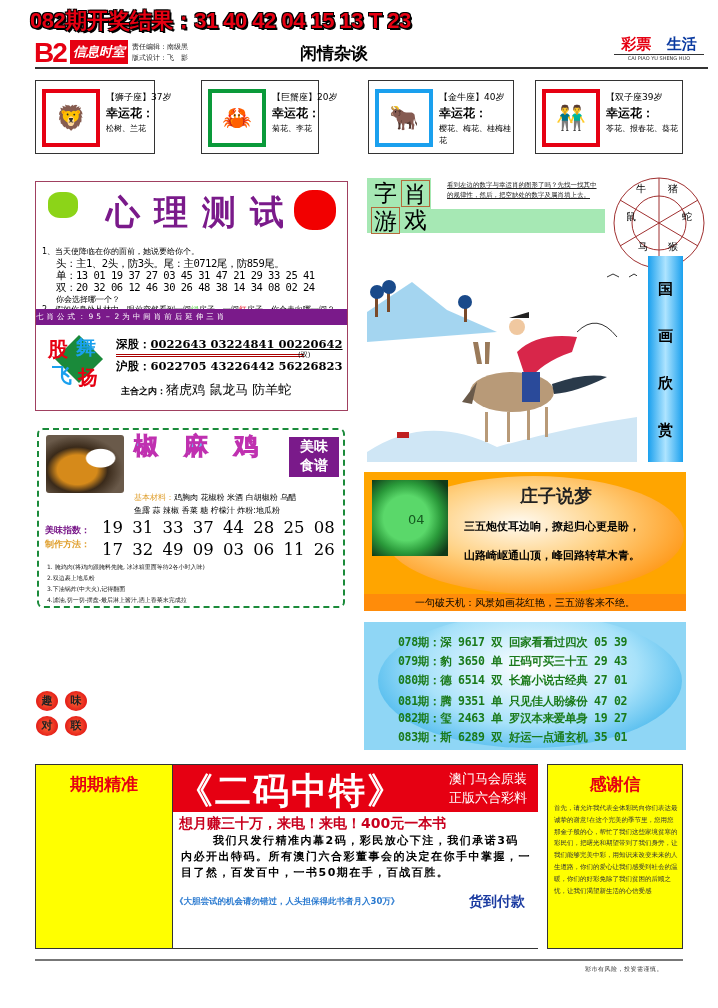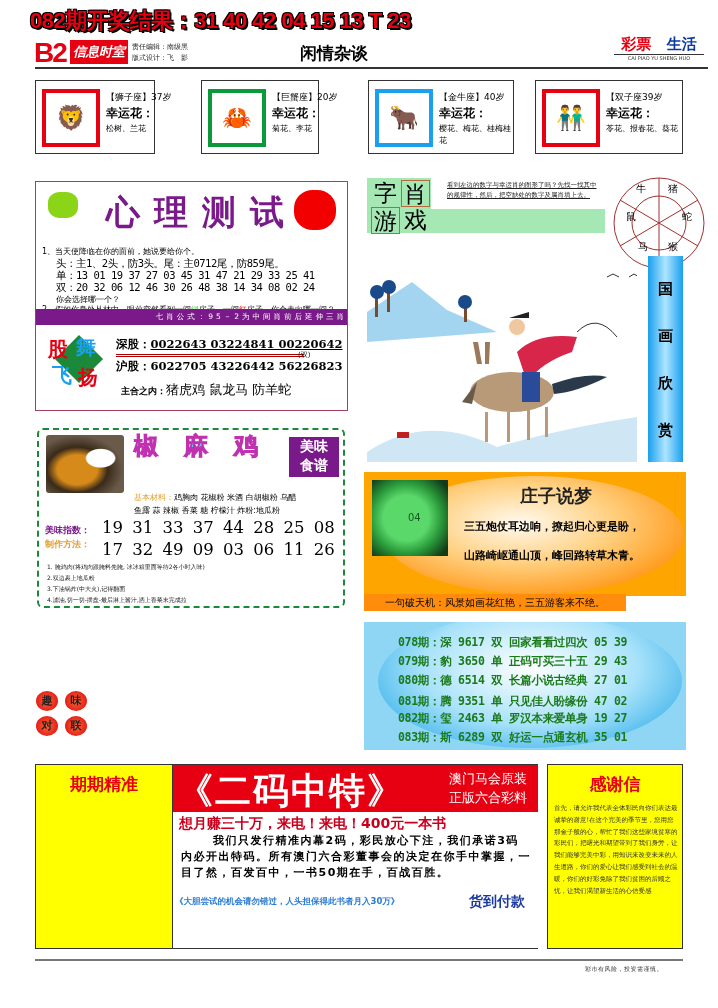--- a/index.html
+++ b/index.html
@@ -28,21 +28,21 @@
   .zcard .t1 { position: absolute; left: 70px; top: 10px; font-size: 9px; white-space: nowrap; }
   .zcard .t2 { position: absolute; left: 70px; top: 24px; font-size: 12px; font-weight: bold; white-space: nowrap; }
   .zcard .t3 { position: absolute; left: 70px; top: 42px; font-size: 8px; line-height: 12px; width: 75px; }
 
   
   .psych { left: 35px; top: 181px; width: 313px; height: 230px; border: 1px solid #a04060; }
   .psych-title { position: absolute; left: 70px; top: 8px; font-size: 34px; font-weight: 900; color: #7a1a8a; letter-spacing: 14px; font-family: "DejaVu Serif", serif; }
   .flower { position: absolute; border-radius: 50%; }
   .psych .q { position: absolute; left: 6px; font-size: 8px; white-space: nowrap; }
   .psych .ln { position: absolute; left: 20px; font-size: 10.5px; white-space: nowrap; font-family: "DejaVu Sans Mono", monospace; letter-spacing: -0.5px; }
-  .formula-bar { position: absolute; left: 0; top: 127px; width: 311px; height: 16px; background: #7a1a8a; color: #fff; font-size: 7.5px; text-align: right; line-height: 16px; letter-spacing: 3px; }
+  .formula-bar { position: absolute; left: 0; top: 127px; width: 311px; height: 16px; background: #7a1a8a; color: #fff; font-size: 7.5px; text-align: left; line-height: 16px; letter-spacing: 3px; }
   .stock-logo { position: absolute; left: 12px; top: 152px; width: 62px; height: 62px; }
   .stock-logo .sl { position: absolute; font-size: 20px; font-weight: 900; }
   .stock-line { position: absolute; left: 80px; font-size: 11.5px; font-weight: bold; font-family: "DejaVu Serif", serif; white-space: nowrap; }
   .stock-rule { position: absolute; left: 80px; top: 172px; width: 188px; height: 3px; border-top: 1px solid #a00; border-bottom: 1px solid #a00; }
   .dbl-mark { position: absolute; left: 262px; top: 168px; font-size: 7px; }
   .combo { position: absolute; left: 85px; top: 197px; white-space: nowrap; }
   .combo .lb { font-size: 9px; font-weight: bold; }
   .combo .vl { font-size: 13px; }
 
   
@@ -69,24 +69,24 @@
   .idx-nums { position: absolute; left: 63px; font-size: 16.5px; white-space: nowrap; font-family: "DejaVu Serif", serif; word-spacing: 4px; }
   .step { position: absolute; left: 8px; font-size: 6px; white-space: nowrap; color: #222; }
 
   
   .lantern { width: 22px; height: 20px; border-radius: 50%; background: radial-gradient(circle, #ff6a3a, #d9000a); font-size: 11px; font-weight: bold; text-align: center; line-height: 20px; color: #222; }
 
   
   .zz { left: 364px; top: 472px; width: 322px; height: 124px; background: #ffa500; overflow: hidden; }
   .zz .ell { position: absolute; left: 20px; top: 4px; width: 300px; height: 118px; border-radius: 50%; background: radial-gradient(ellipse at 45% 40%, #fffaf0 0%, #ffd080 40%, #ff9410 80%); }
   .zz .leaf { position: absolute; left: 8px; top: 8px; width: 76px; height: 76px; background: radial-gradient(circle at 45% 50%, #5ad86a 0 40%, #2a9a3a 62%, #103a18 90%); }
-  .zz .leaf span { position: absolute; left: 36px; top: 32px; font-size: 10px; color: #155a20; }
+  .zz .leaf span { position: absolute; left: 36px; top: 32px; font-size: 13px; color: #155a20; }
   .zz-title { position: absolute; left: 156px; top: 12px; font-size: 18px; font-weight: 900; font-family: "DejaVu Serif", serif; color: #222; }
   .zz-line { position: absolute; left: 100px; font-size: 11px; white-space: nowrap; font-weight: bold; }
-  .poqi { left: 364px; top: 594px; width: 262px; height: 17px; background: #ff8c0a; font-size: 10px; text-align: center; line-height: 17px; }
+  .poqi { left: 364px; top: 594px; width: 322px; height: 17px; background: #ff8c0a; font-size: 10px; text-align: center; line-height: 17px; }
 
   
   .draws { left: 364px; top: 622px; width: 322px; height: 128px; background: #8fd6f5; overflow: hidden; }
   .draws .ell { position: absolute; left: 14px; top: -8px; width: 304px; height: 134px; border-radius: 50%; background: radial-gradient(ellipse at 50% 40%, #fff 0%, #a8e2fa 50%, #2aaae8 90%); }
   .draw-row { position: absolute; left: 34px; font-size: 11.5px; color: #1a7a1a; white-space: nowrap; font-family: "DejaVu Sans Mono", monospace; letter-spacing: -0.3px; font-weight: bold; }
 
   
   .qq { left: 35px; top: 764px; width: 138px; height: 185px; background: #ffff00; border: 1px solid #333; }
   .qq-title { position: absolute; left: 0; width: 100%; top: 8px; text-align: center; font-size: 17px; font-weight: 900; color: #e60012; }
   .qq-body { position: absolute; left: 4px; top: 38px; width: 130px; font-size: 6.5px; line-height: 11.8px; color: #333; font-family: "DejaVu Serif", serif; }

